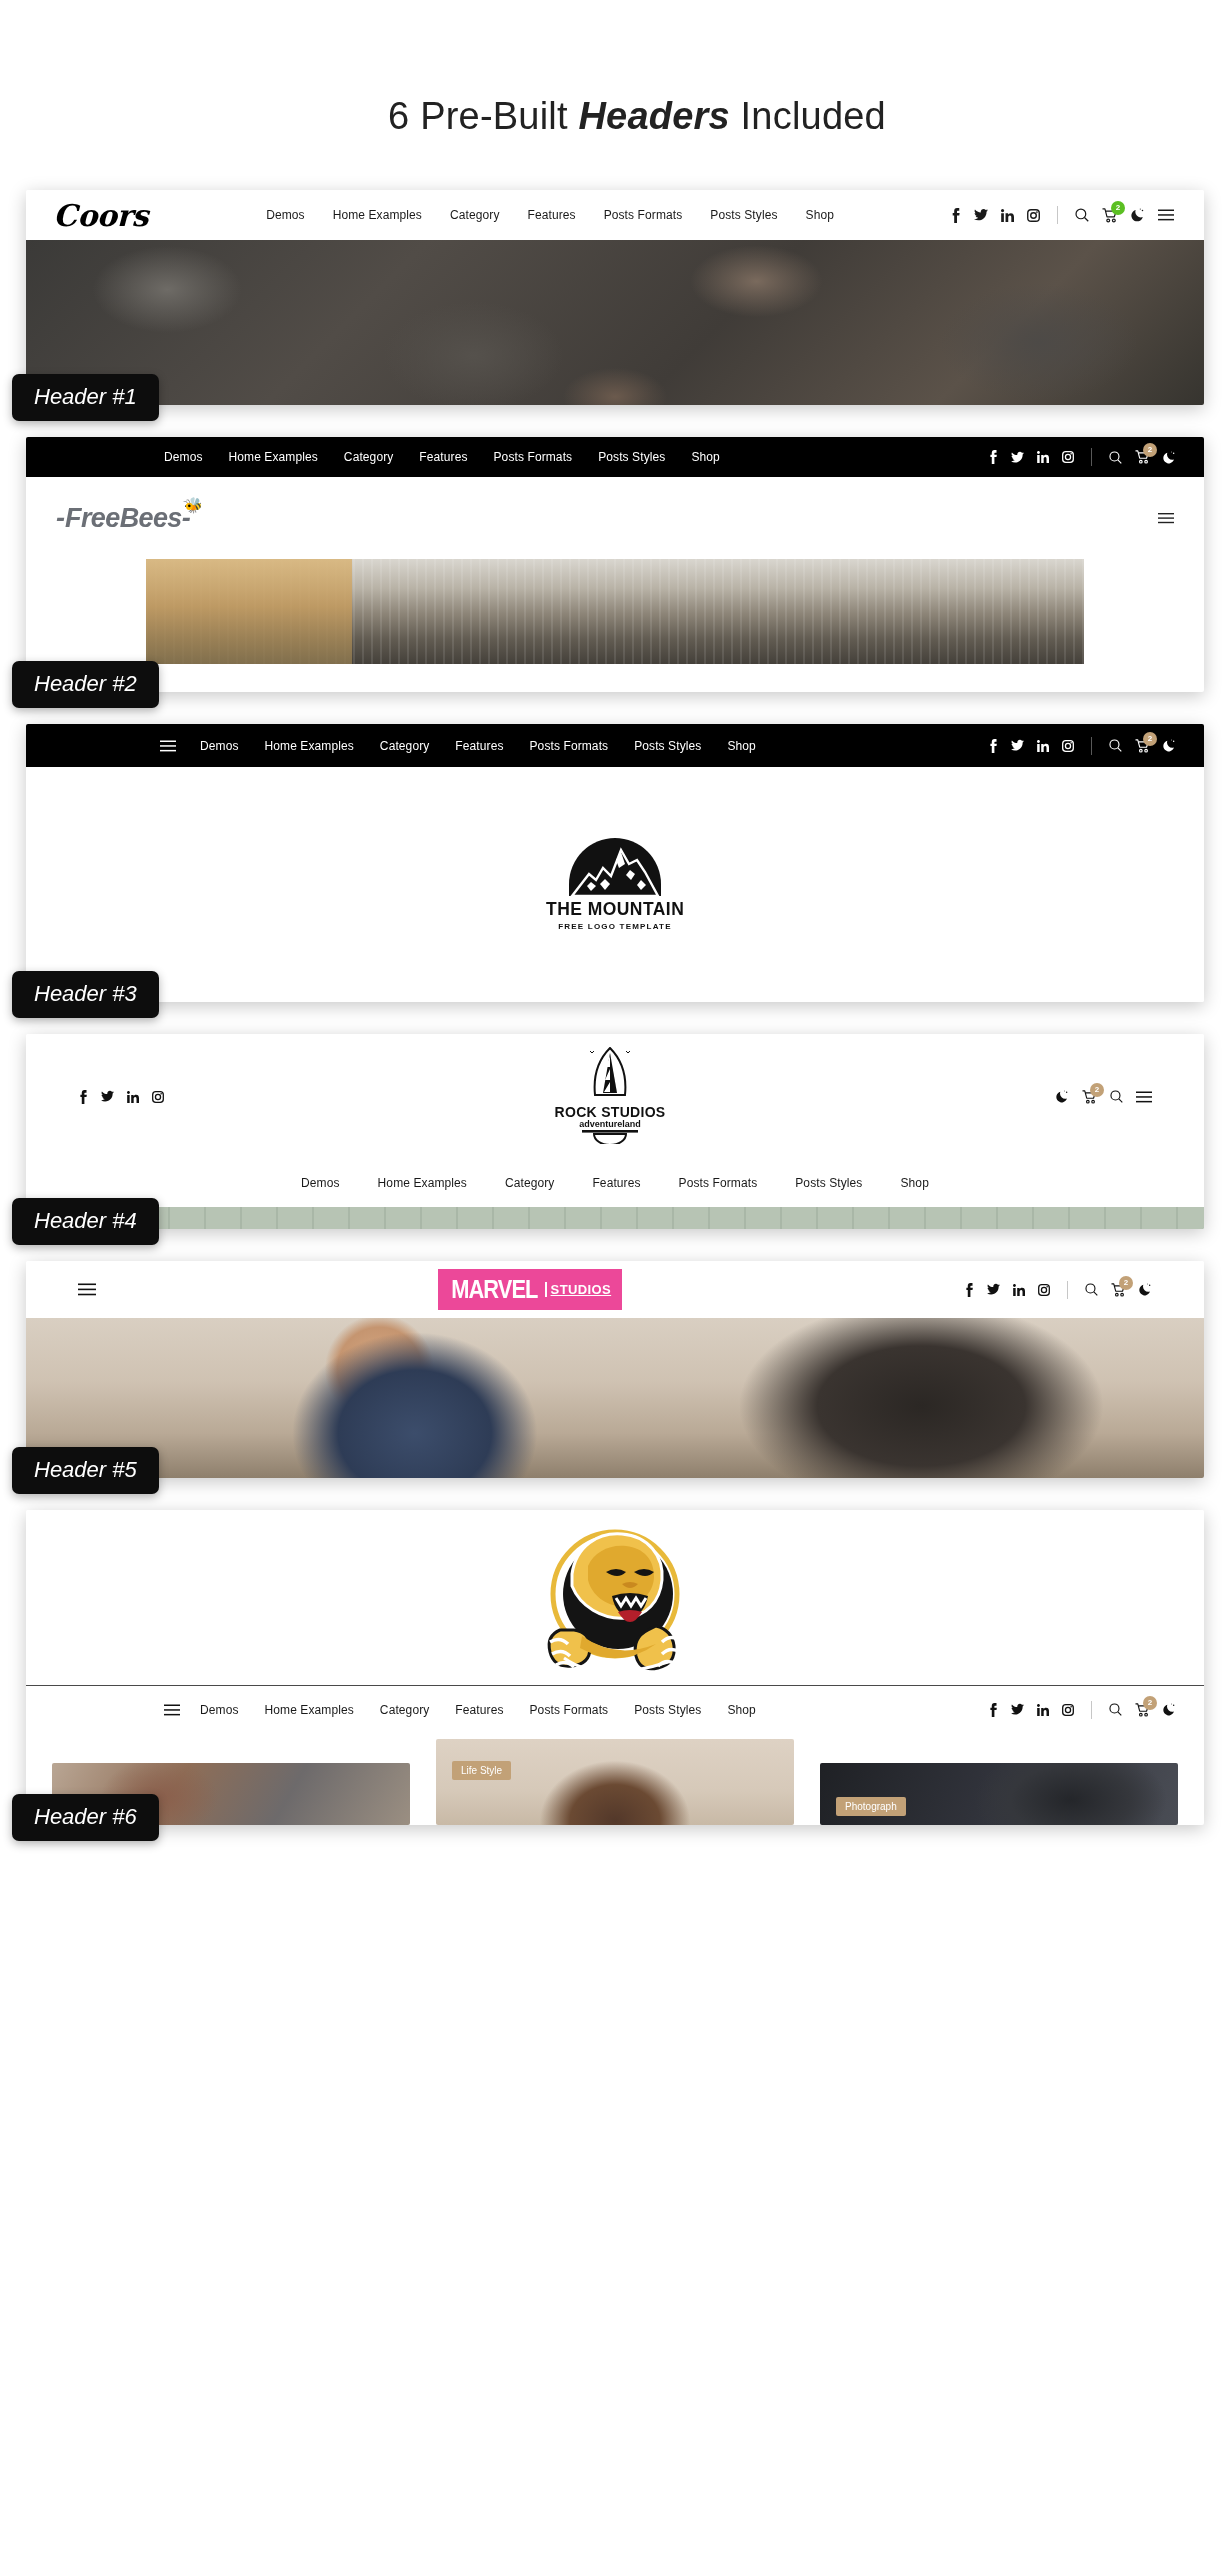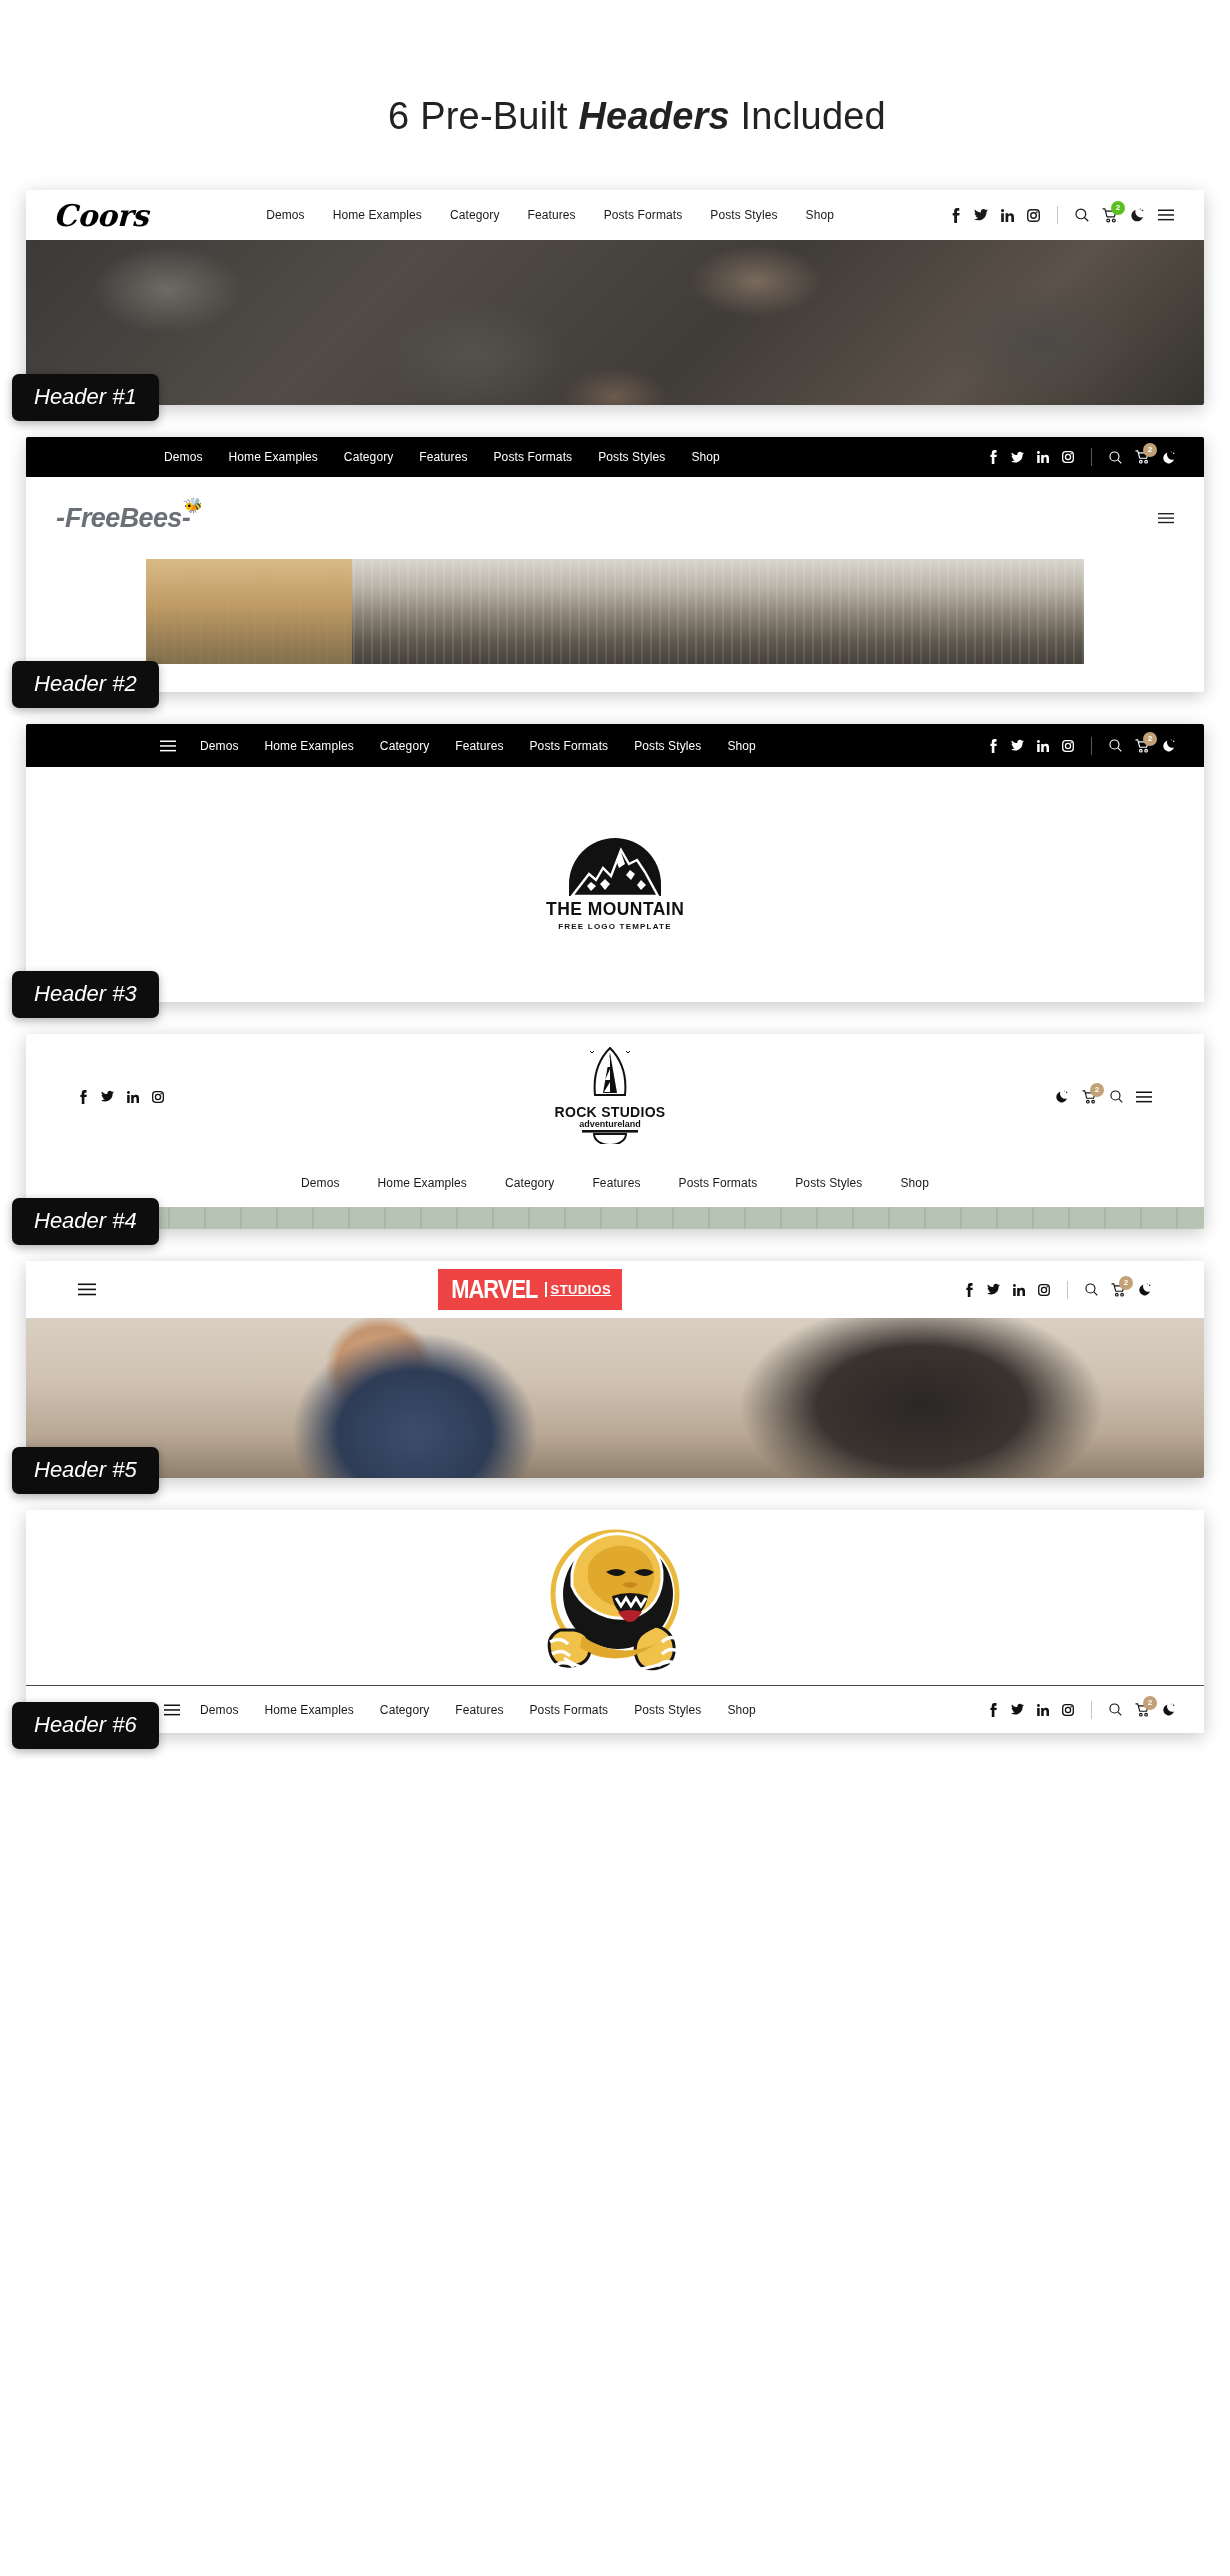--- a/index.html
+++ b/index.html
@@ -210,21 +210,21 @@
     font-size: 9px;
     font-weight: 600;
     color: #111;
     margin-top: 1px;
   }
   .rock-swoosh { width: 60px; height: 14px; margin: 1px auto 0 auto; }
 
   .logo-marvel {
     display: inline-flex;
     align-items: center;
-    background: #ef4444;
+    background: #ec4899;
     padding: 7px 11px;
     gap: 5px;
   }
   .marvel-word {
     color: #ffffff;
     font-size: 23px;
     font-weight: 900;
     letter-spacing: -1px;
     transform: scaleY(1.12) scaleX(.95);
     font-family: "Liberation Sans", sans-serif;
@@ -843,16 +843,27 @@
         <span class="icn">
             <svg width="13" height="13" viewBox="0 0 15 15">
               <path fill="#111" d="M12.6 9.7A6 6 0 0 1 5 2.1 6.2 6.2 0 1 0 12.6 9.7z"></path>
               <circle cx="12.3" cy="2.6" r="0.85" fill="#111"></circle>
               <circle cx="9.9" cy="1.2" r="0.55" fill="#111"></circle>
             </svg>
           </span>
       </div>
     </div>
 
+    <div class="cards">
+      <div class="card card-1">
+        <span class="card-badge badge-1" style="background:#c2a177">Food</span>
+      </div>
+      <div class="card card-2 raised">
+        <span class="card-badge badge-2" style="background:#c2a177">Life Style</span>
+      </div>
+      <div class="card card-3">
+        <span class="card-badge badge-3" style="background:#c2a177">Photograph</span>
+      </div>
+    </div>
   </div>
   <div class="demo-label">Header #6</div>
 </section>
 
 
 </body></html>

